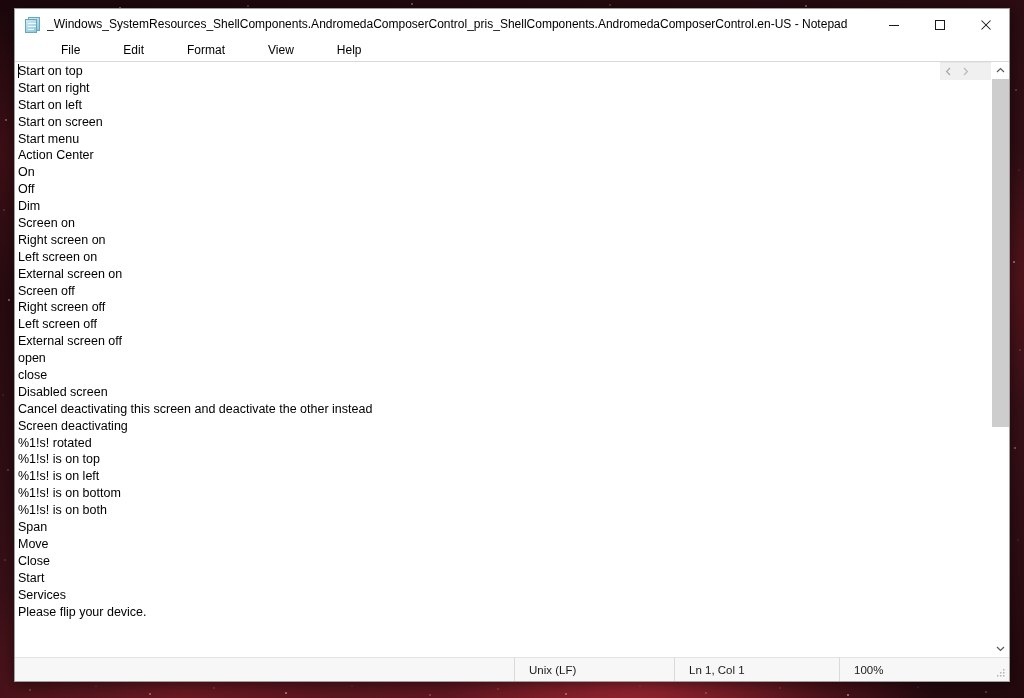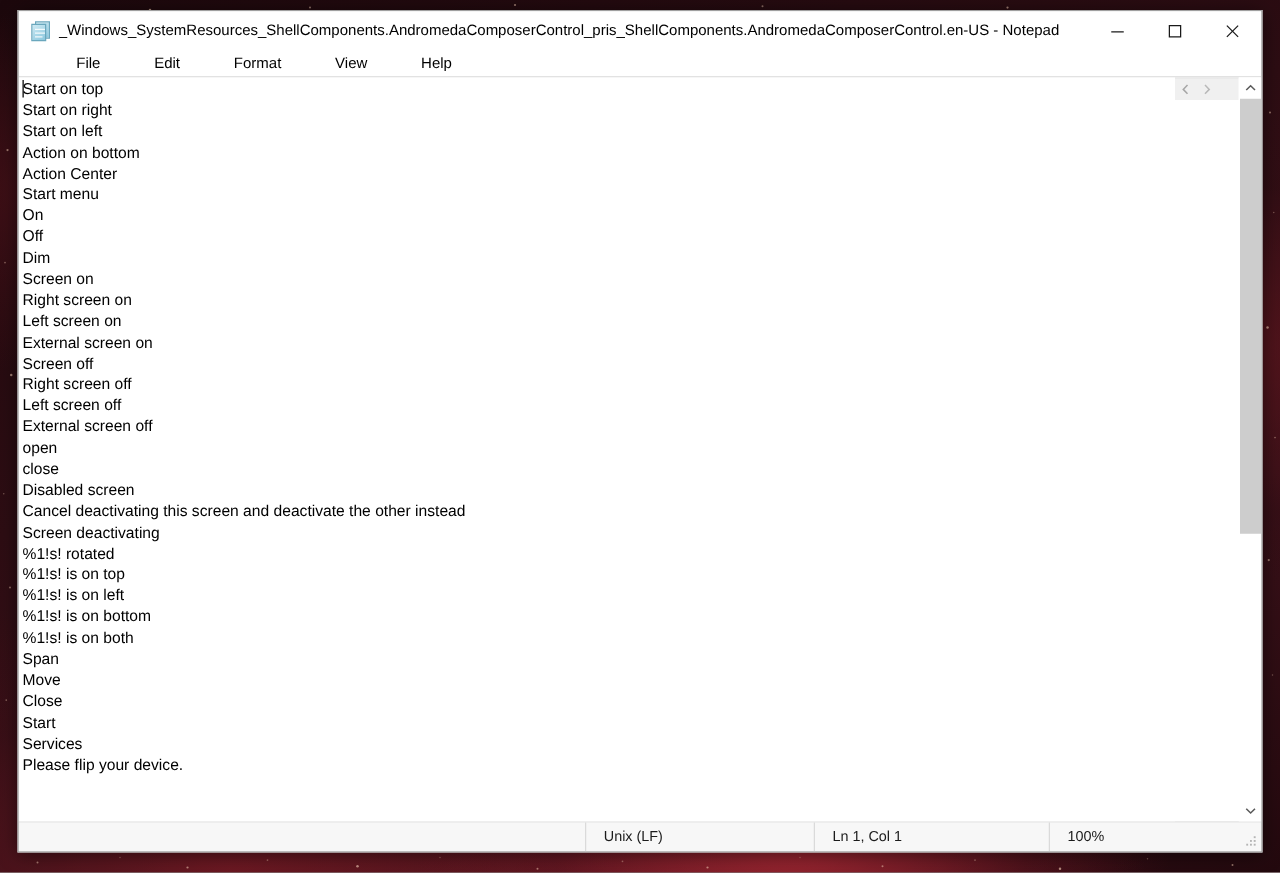--- a/index.html
+++ b/index.html
@@ -233,21 +233,20 @@
     color: #1b1b1b;
     user-select: none;
   }
   #status-spacer { flex: 1 1 auto; }
   .status-cell {
     display: flex;
     align-items: center;
     border-left: 1px solid #dadada;
     padding-left: 14px;
     box-sizing: border-box;
-    margin-left: 23px;
   }
   #status-encoding { width: 160px; }
   #status-position { width: 165px; }
   #status-zoom     { width: 150px; }
   #resize-grip {
     width: 20px;
     display: flex;
     align-items: flex-end;
     justify-content: flex-end;
     padding: 0 3px 3px 0;
@@ -350,23 +349,23 @@
   </div>
 
   <div id="editor-area">
     <div id="text-wrap">
       <div id="text-surface">
         <div id="caret"></div>
         <div id="text-lines">
             <div class="text-line">Start on top</div>
             <div class="text-line">Start on right</div>
             <div class="text-line">Start on left</div>
-            <div class="text-line">Action on bottom</div>
+            <div class="text-line">Start on screen</div>
+            <div class="text-line">Start menu</div>
             <div class="text-line">Action Center</div>
-            <div class="text-line">Start menu</div>
             <div class="text-line">On</div>
             <div class="text-line">Off</div>
             <div class="text-line">Dim</div>
             <div class="text-line">Screen on</div>
             <div class="text-line">Right screen on</div>
             <div class="text-line">Left screen on</div>
             <div class="text-line">External screen on</div>
             <div class="text-line">Screen off</div>
             <div class="text-line">Right screen off</div>
             <div class="text-line">Left screen off</div>

